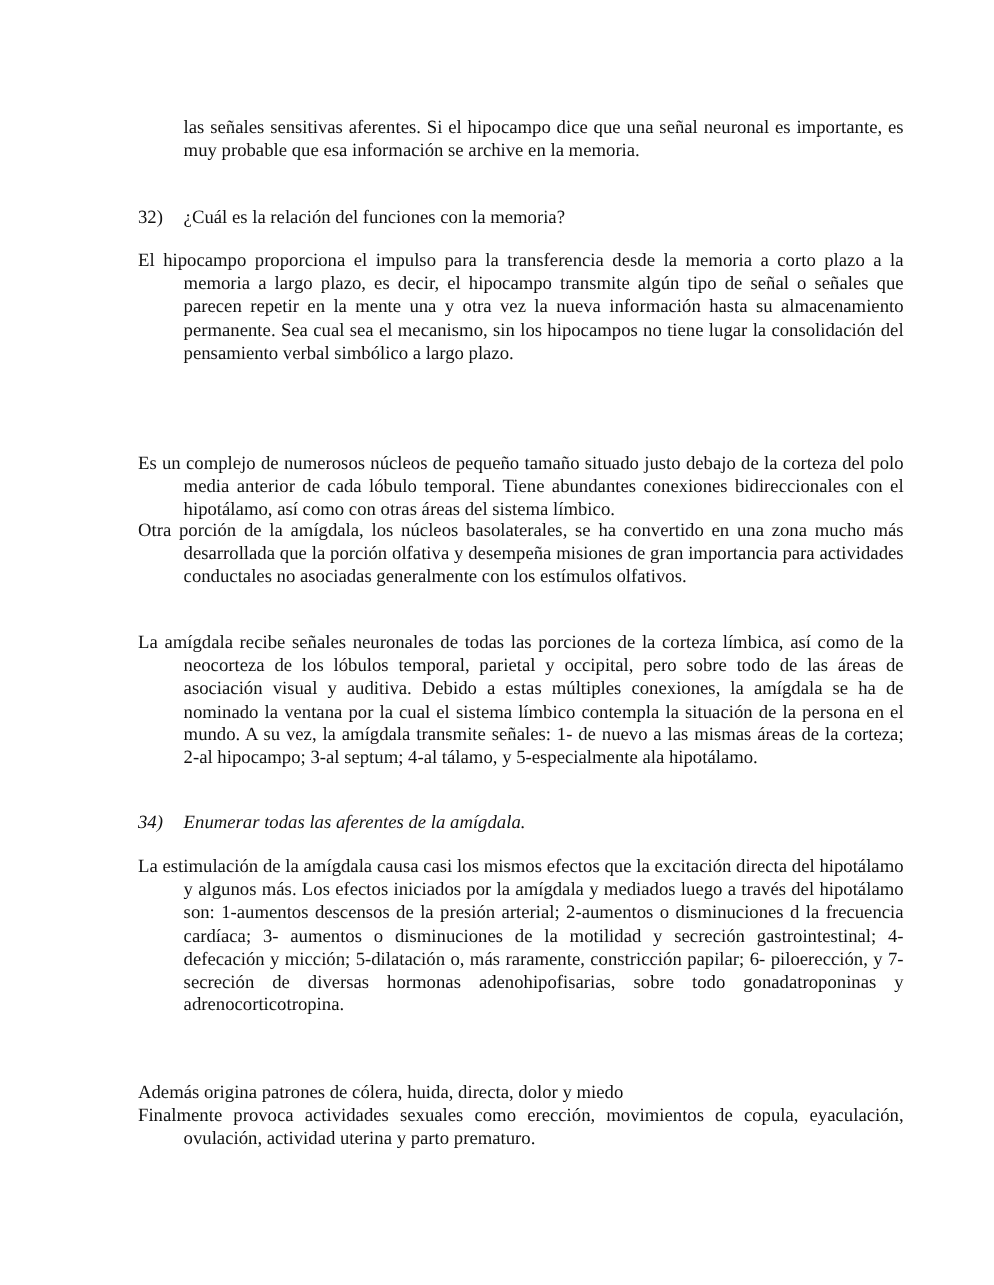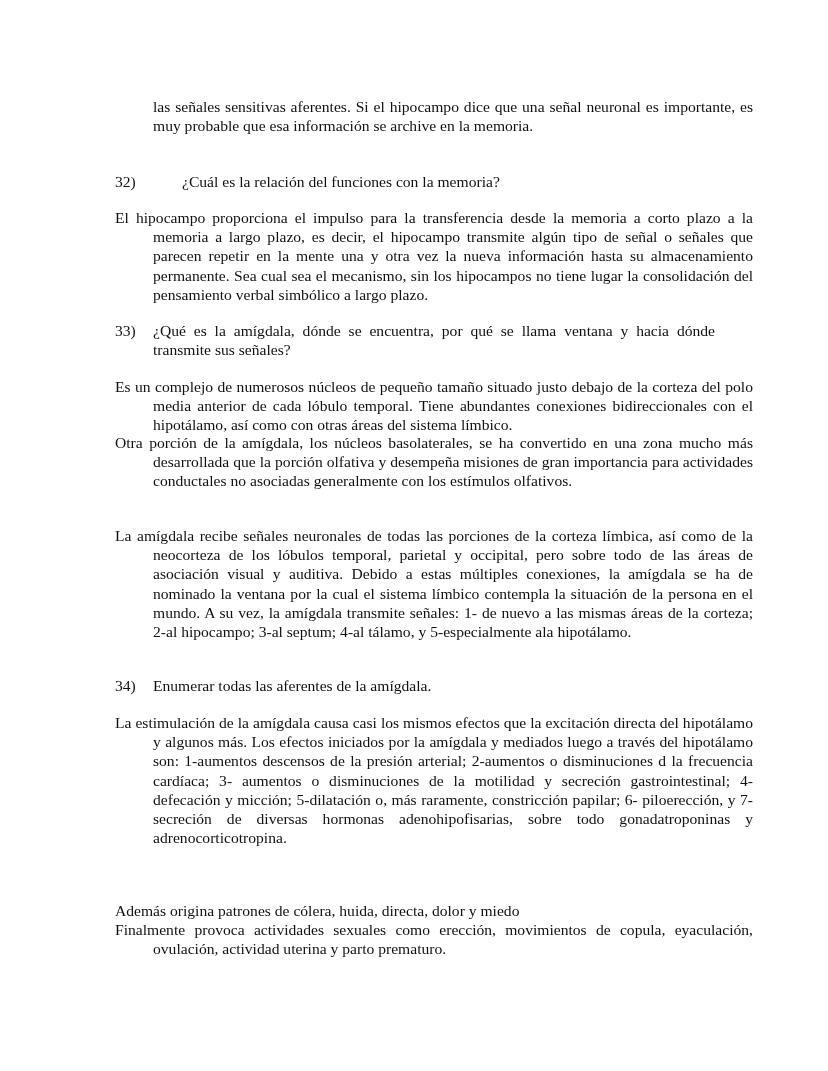--- a/index.html
+++ b/index.html
@@ -19,35 +19,31 @@
   .q .qtext { flex: 1; text-align: justify; }
   p { margin: 0; }
 </style>
 </head>
 <body>
 
 <div class="page">
 
   <p class="block cont" style="top:97px;">las señales sensitivas aferentes. Si el hipocampo dice que una señal neuronal es importante, es muy probable que esa información se archive en la memoria.</p>
 
-  <div class="block q" style="top:172px;gap:29px;">
+  <div class="block q" style="top:172px;">
     <span class="num">32)</span>
     <span class="qtext">¿Cuál es la relación del funciones con la memoria?</span>
   </div>
   <p class="block hang" style="top:208px;">El hipocampo proporciona el impulso para la transferencia desde la memoria a corto plazo a la memoria a largo plazo, es decir, el hipocampo transmite algún tipo de señal o señales que parecen repetir en la mente una y otra vez la nueva información hasta su almacenamiento permanente. Sea cual sea el mecanismo, sin los hipocampos no tiene lugar la consolidación del pensamiento verbal  simbólico a largo plazo.</p>
 
-  <div class="block q" style="top:321px;">
-    <span class="num">33)</span>
-    <span class="qtext">¿Qué es la amígdala, dónde se encuentra, por qué se llama ventana y hacia dónde transmite sus señales?</span>
-  </div>
   <p class="block hang" style="top:377px;">Es un complejo de numerosos núcleos de pequeño tamaño situado justo debajo de la corteza del polo media anterior de cada lóbulo temporal. Tiene abundantes conexiones bidireccionales con el hipotálamo, así como con otras áreas del sistema límbico.</p>
   <p class="block hang" style="top:433px;">Otra porción de la amígdala, los núcleos basolaterales, se ha convertido en una zona mucho más desarrollada que la porción olfativa y desempeña misiones de gran importancia para actividades conductales no asociadas generalmente con los estímulos olfativos.</p>
   <p class="block hang" style="top:526px;">La amígdala recibe señales neuronales de todas las porciones de la corteza límbica, así como de la neocorteza de los lóbulos temporal, parietal y occipital, pero sobre todo de las áreas de asociación visual y auditiva. Debido a estas múltiples conexiones, la amígdala se ha de nominado la ventana por la cual el sistema límbico contempla la situación de la persona en el mundo. A su vez, la amígdala transmite señales: 1- de nuevo a las mismas áreas de la corteza; 2-al hipocampo; 3-al septum; 4-al tálamo, y 5-especialmente ala hipotálamo.</p>
 
-  <div class="block q" style="top:676px;">
+  <div class="block q" style="top:676px;font-style:italic;">
     <span class="num">34)</span>
     <span class="qtext">Enumerar todas las aferentes de la amígdala.</span>
   </div>
   <p class="block hang" style="top:713px;">La estimulación de la amígdala causa casi los mismos efectos que la excitación directa del hipotálamo y algunos más. Los efectos iniciados por la amígdala y mediados luego a través del hipotálamo son: 1-aumentos  descensos de la presión arterial; 2-aumentos o disminuciones d la frecuencia cardíaca; 3- aumentos o disminuciones de la motilidad y secreción gastrointestinal; 4-defecación y micción; 5-dilatación o, más raramente, constricción papilar; 6- piloerección, y 7-secreción de diversas hormonas adenohipofisarias, sobre todo gonadatroponinas y adrenocorticotropina.</p>
   <p class="block hang" style="top:901px;">Además origina patrones de cólera, huida, directa, dolor y miedo</p>
   <p class="block hang" style="top:920px;">Finalmente provoca actividades sexuales como erección, movimientos de copula, eyaculación, ovulación, actividad uterina y parto prematuro.</p>
 
 </div>
 
 </body></html>

